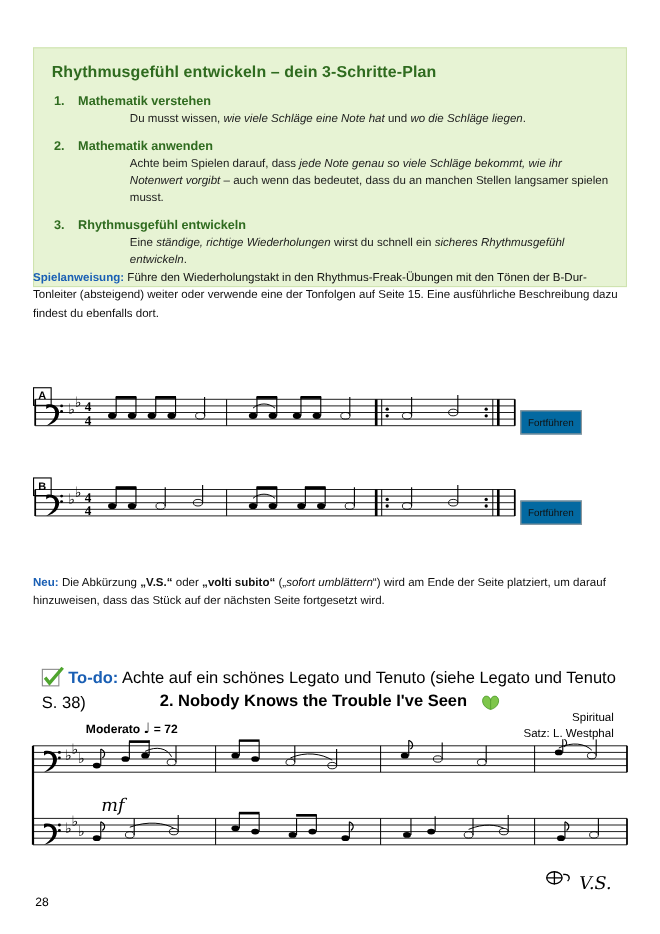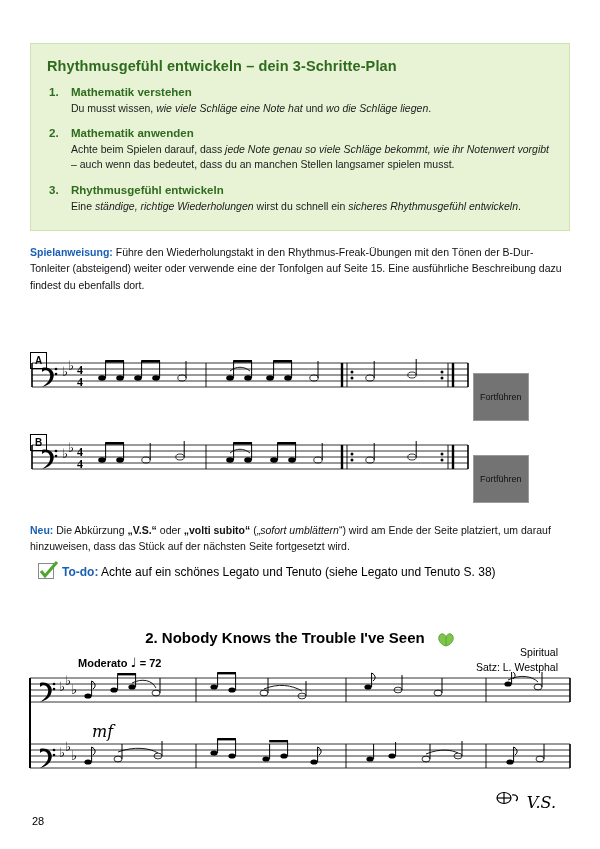--- a/index.html
+++ b/index.html
@@ -63,20 +63,21 @@
   .step .head {
     font-size: 11.5px;
     font-weight: bold;
     color: #2f6b1f;
     margin-bottom: 3px;
   }
   .step .body {
     font-size: 10.5px;
     line-height: 1.45;
     color: #1b1b1b;
+    margin-left: 47px;
   }
   .it { font-style: italic; }
 
   
   .para {
     position: absolute;
     left: 30px;
     width: 540px;
     font-size: 10.5px;
     line-height: 1.55;
@@ -86,23 +87,23 @@
     color: #1a5fb4;
     font-weight: bold;
   }
   .p-spielanweisung { top: 244px; }
   .p-neu { top: 522px; }
 
   
   .todo {
     position: absolute;
     left: 38px;
-    top: 563px;
+    top: 606px;
     width: 530px;
-    font-size: 12px;
+    font-size: 15px;
     line-height: 1.5;
   }
   .todo .check {
     display: inline-block;
     width: 14px;
     height: 14px;
     border: 1px solid #8a8a8a;
     background: #fff;
     vertical-align: -3px;
     margin-right: 8px;
@@ -179,23 +180,23 @@
     text-align: center;
     line-height: 15px;
     background: #fff;
   }
   .rh-a { left: 30px; top: 352px; }
   .rh-b { left: 30px; top: 434px; }
 
   .fortf {
     position: absolute;
     border: 1px solid #9a9a9a;
-    background: #737373;
+    background: #0369a1;
     font-size: 9px;
-    padding: 18px 6px;
+    padding: 5px 6px;
     color: #111;
   }
   .ff-a { left: 473px; top: 373px; }
   .ff-b { left: 473px; top: 455px; }
 
   .dyn {
     position: absolute;
     left: 92px;
     top: 722px;
     font-family: "DejaVu Serif", serif;

